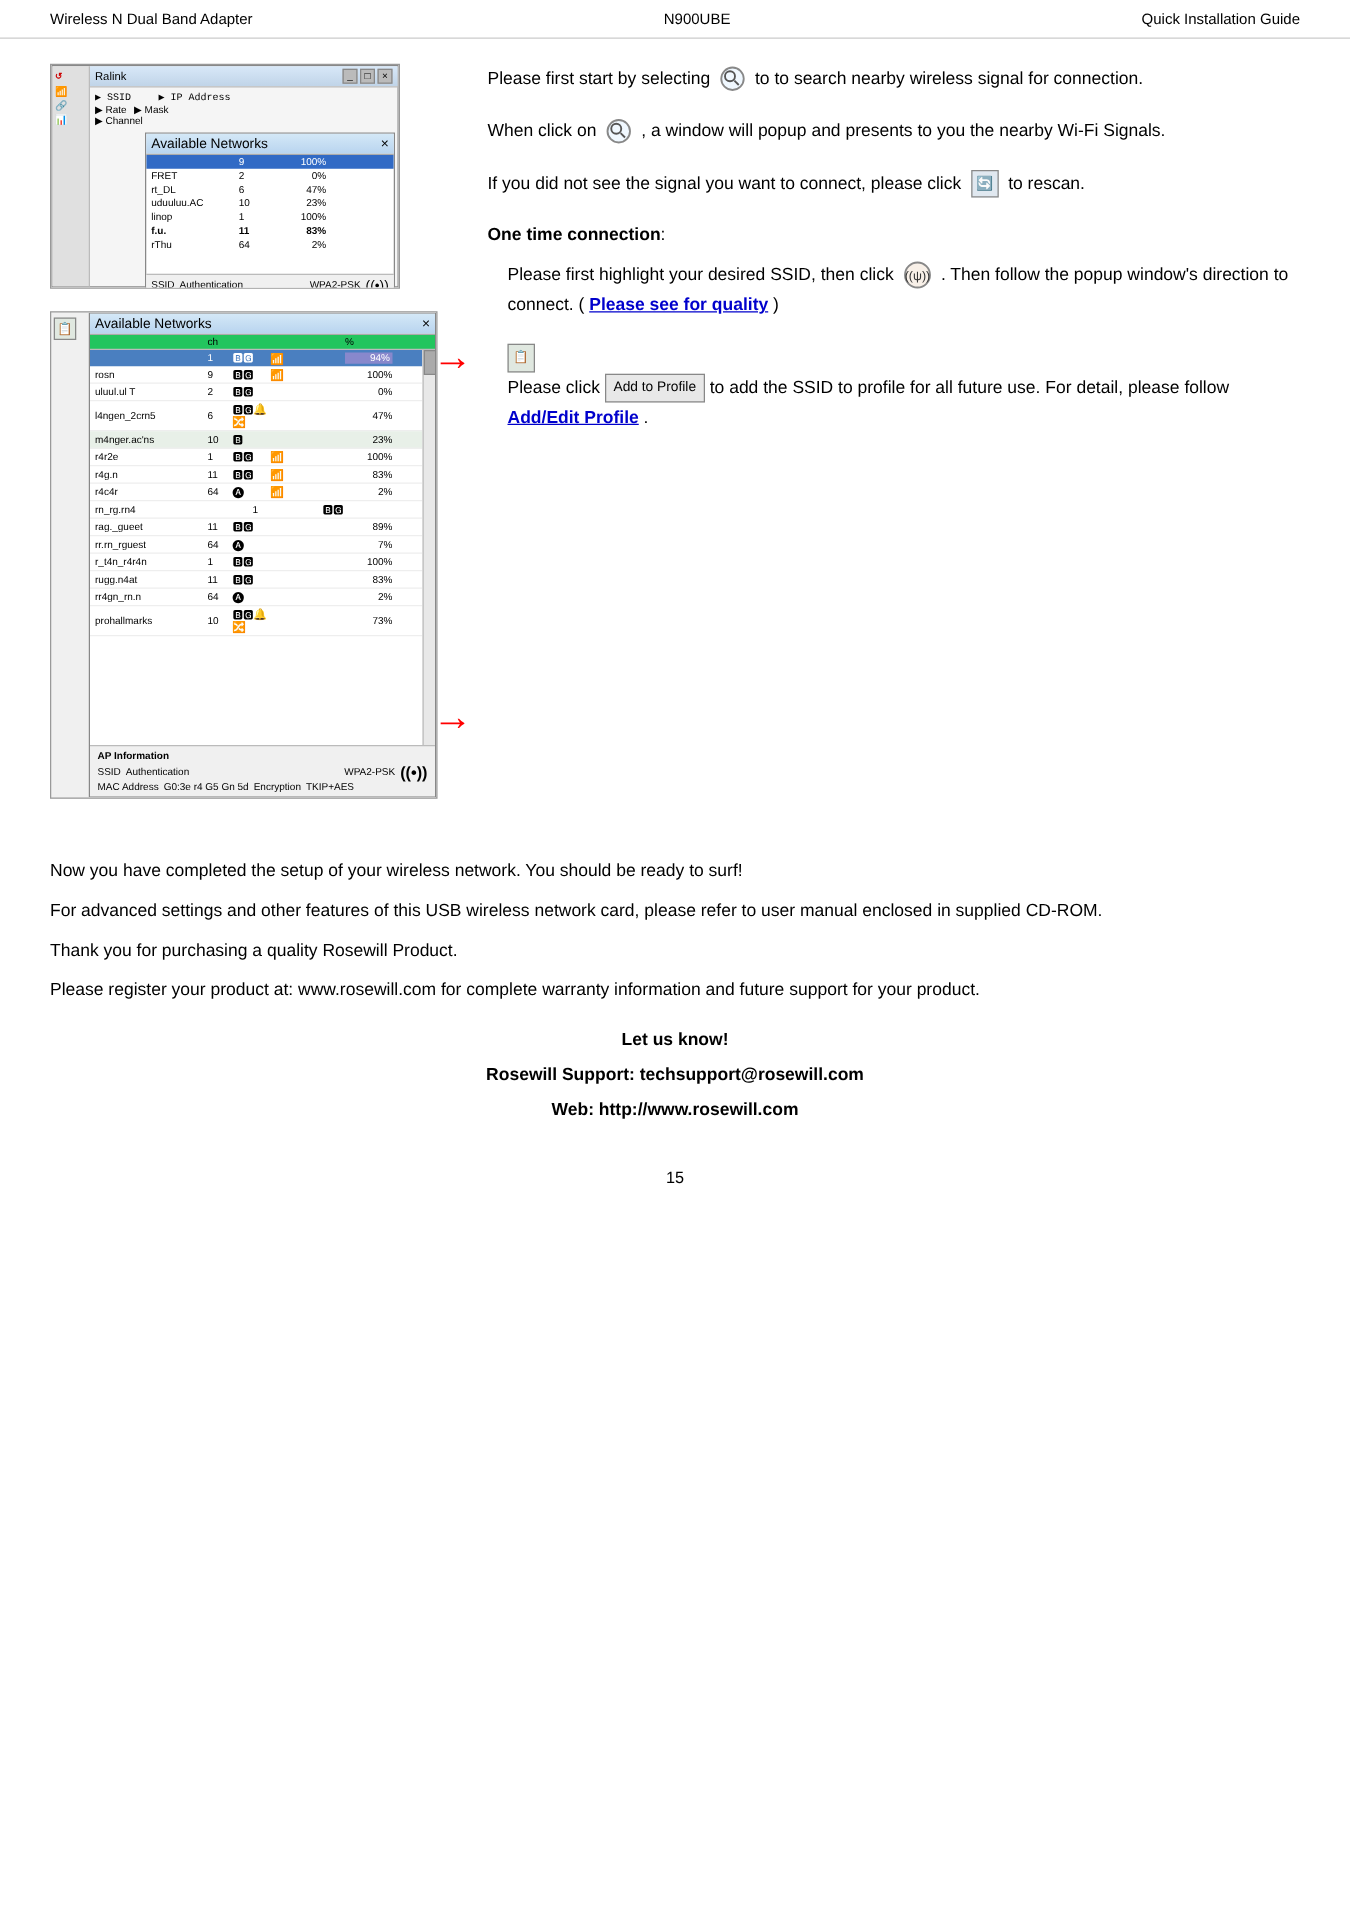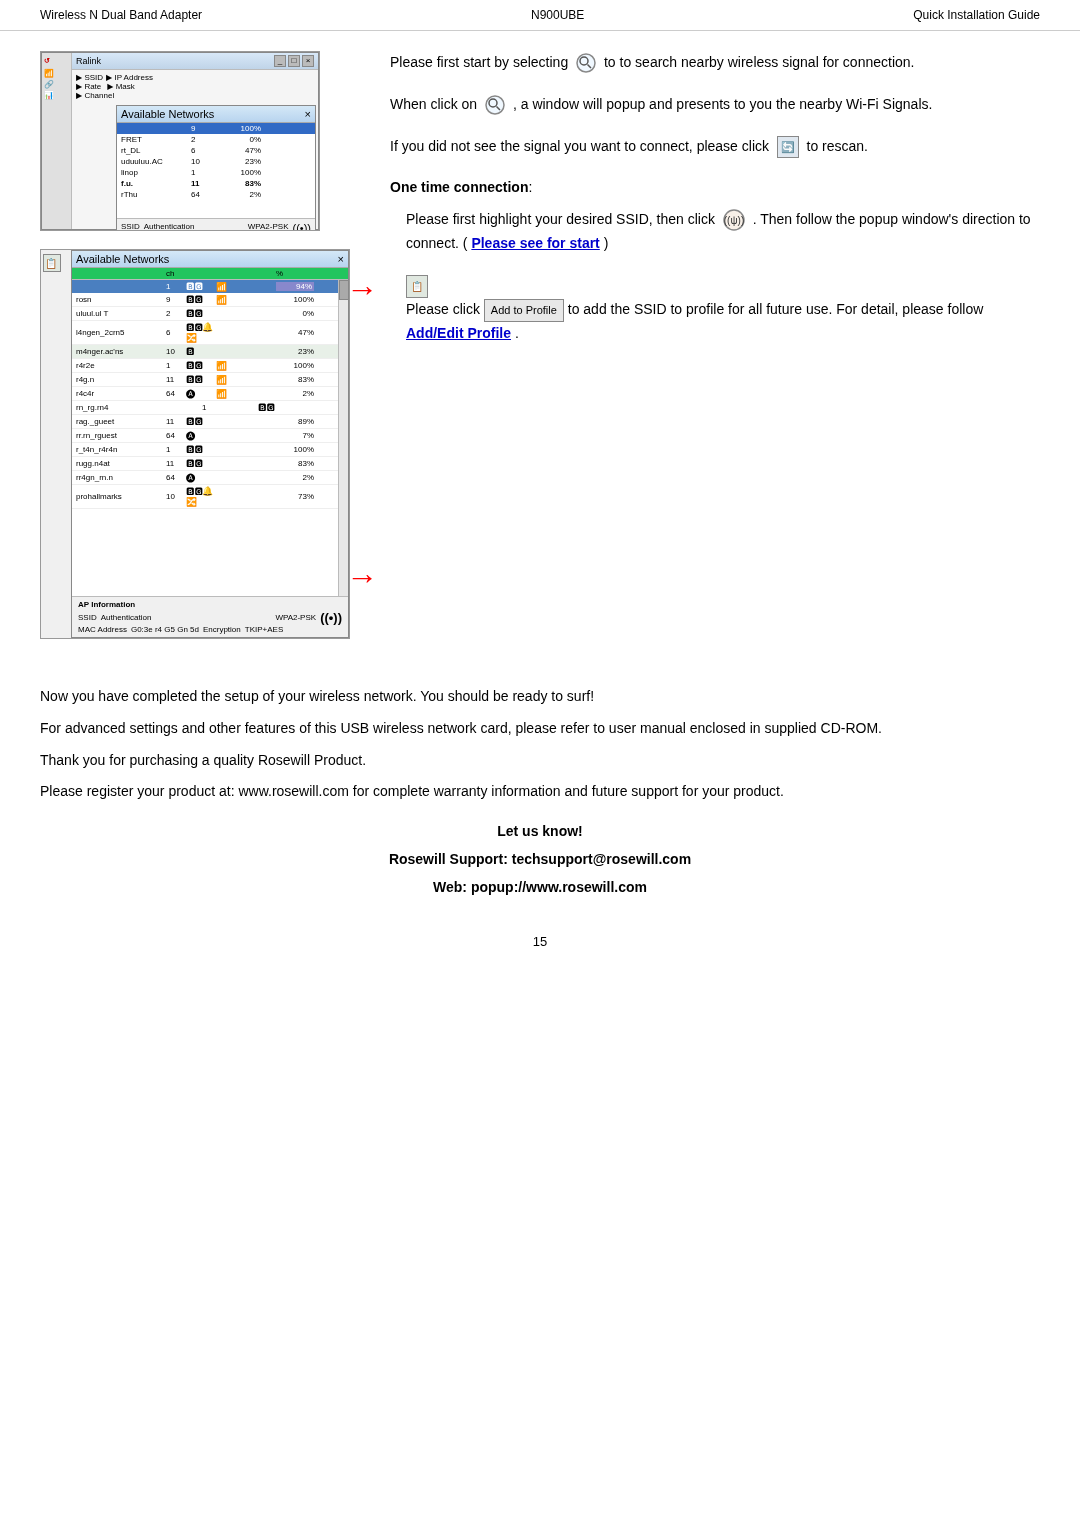--- a/index.html
+++ b/index.html
@@ -214,21 +214,21 @@
               <span style="font-size:9px;">Ralink</span>
             </div>
             <div style="display:flex; gap:2px;">
               <span style="width:12px; height:12px; background:#bbb; border:1px solid #888; display:inline-block; font-size:8px; text-align:center;">_</span>
               <span style="width:12px; height:12px; background:#bbb; border:1px solid #888; display:inline-block; font-size:8px; text-align:center;">□</span>
               <span style="width:12px; height:12px; background:#bbb; border:1px solid #888; display:inline-block; font-size:8px; text-align:center;">×</span>
             </div>
           </div>
 
           <div style="padding:3px 4px; font-size:8px;">
-            <div style="display:flex; gap:3px;">
+            <div style="display:flex; gap:22px;font-family:Liberation Mono, monospace;">
               <span>▶ SSID</span>
               <span>▶ IP Address</span>
             </div>
             <div style="display:flex; gap:6px;">
               <span>▶ Rate</span>
               <span>▶ Mask</span>
             </div>
             <div>
               <span>▶ Channel</span>
             </div>
@@ -527,21 +527,21 @@
       </p>
       <p style="padding-left:16px;">
         <span>Please first highlight your desired SSID, then click</span>
         <span class="inline-icon" style="display:inline-flex; align-items:center; vertical-align:middle; margin:0 3px;">
           <svg width="24" height="24" viewBox="0 0 24 24">
             <ellipse cx="12" cy="12" rx="10" ry="10" fill="#f8f0e8" stroke="#888" stroke-width="1.5"></ellipse>
             <text x="12" y="16" text-anchor="middle" font-size="10" fill="#333">((ψ))</text>
           </svg>
         </span>
         <span>. Then follow the popup window's direction to connect. (</span>
-        <span class="link-blue">Please see for start</span>
+        <span class="link-blue">Please see for quality</span>
         <span>)</span>
       </p>
     </div>
 
     <div class="right-section">
       <p style="padding-left:16px;">
         <span class="profile-icon-box" style="margin-right:4px; font-size:10px;">📋</span>
         <br>
         <span>Please click</span>
         <span class="add-to-profile-btn">Add to Profile</span>
@@ -556,19 +556,19 @@
 
 <div class="bottom-content">
   <p>Now you have completed the setup of your wireless network. You should be ready to surf!</p>
   <p>For advanced settings and other features of this USB wireless network card, please refer to user manual enclosed in supplied CD-ROM.</p>
   <p>Thank you for purchasing a quality Rosewill Product.</p>
   <p>Please register your product at: www.rosewill.com for complete warranty information and future support for your product.</p>
 
   <div class="contact-section">
     <p>Let us know!</p>
     <p>Rosewill Support: techsupport@rosewill.com</p>
-    <p>Web: popup://www.rosewill.com</p>
+    <p>Web: http://www.rosewill.com</p>
   </div>
 </div>
 
 <div class="page-number">
   <span>15</span>
 </div>
 
 </body></html>

